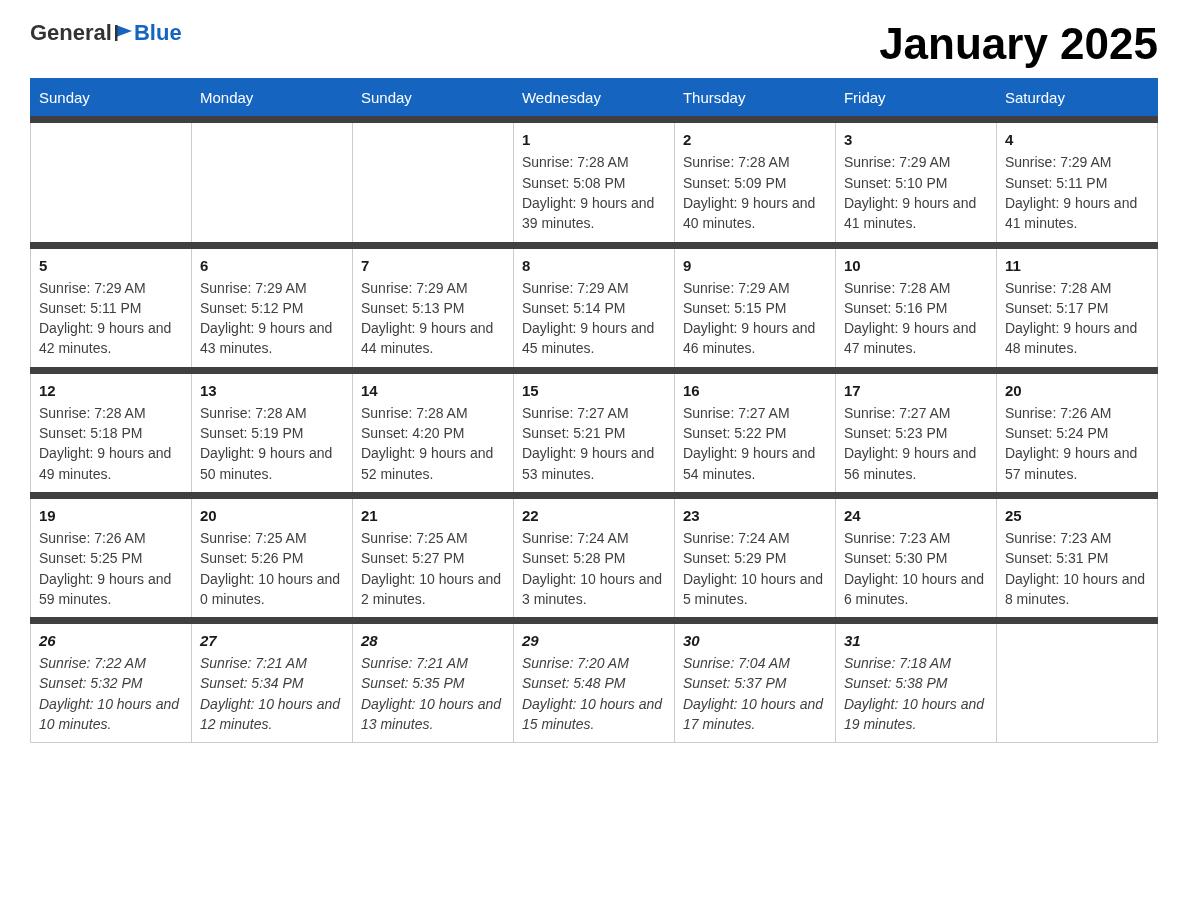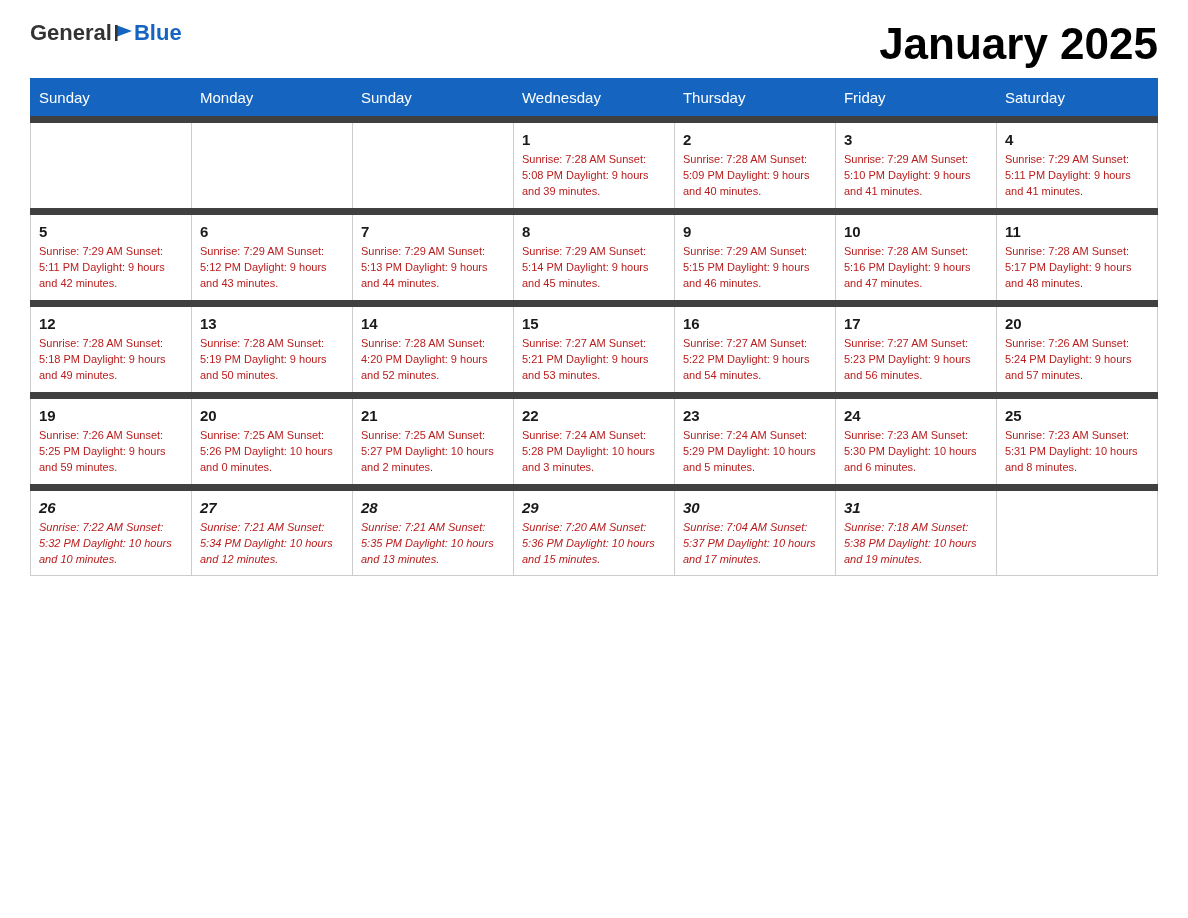--- a/index.html
+++ b/index.html
@@ -73,22 +73,22 @@
       font-size: 13px;
       color: #333;
     }
     .day-number {
       font-size: 15px;
       font-weight: bold;
       color: #1a1a1a;
       margin-bottom: 4px;
     }
     .day-info {
-      font-size: 11px;
-      color: #b91c1c;
+      font-size: 14px;
+      color: #404040;
       line-height: 1.45;
     }
     .empty-cell {
       background: #fff;
     }
     .calendar tr {
       border-bottom: 7px solid #404040;
     }
     .calendar tbody tr:last-child {
       border-bottom: none;
@@ -302,21 +302,21 @@
         </td>
         <td>
           <div class="day-number">28</div>
           <div class="day-info">Sunrise: 7:21 AM
 Sunset: 5:35 PM
 Daylight: 10 hours and 13 minutes.</div>
         </td>
         <td>
           <div class="day-number">29</div>
           <div class="day-info">Sunrise: 7:20 AM
-Sunset: 5:36 PM
+Sunset: 5:48 PM
 Daylight: 10 hours and 15 minutes.</div>
         </td>
         <td>
           <div class="day-number">30</div>
           <div class="day-info">Sunrise: 7:04 AM
 Sunset: 5:37 PM
 Daylight: 10 hours and 17 minutes.</div>
         </td>
         <td>
           <div class="day-number">31</div>

